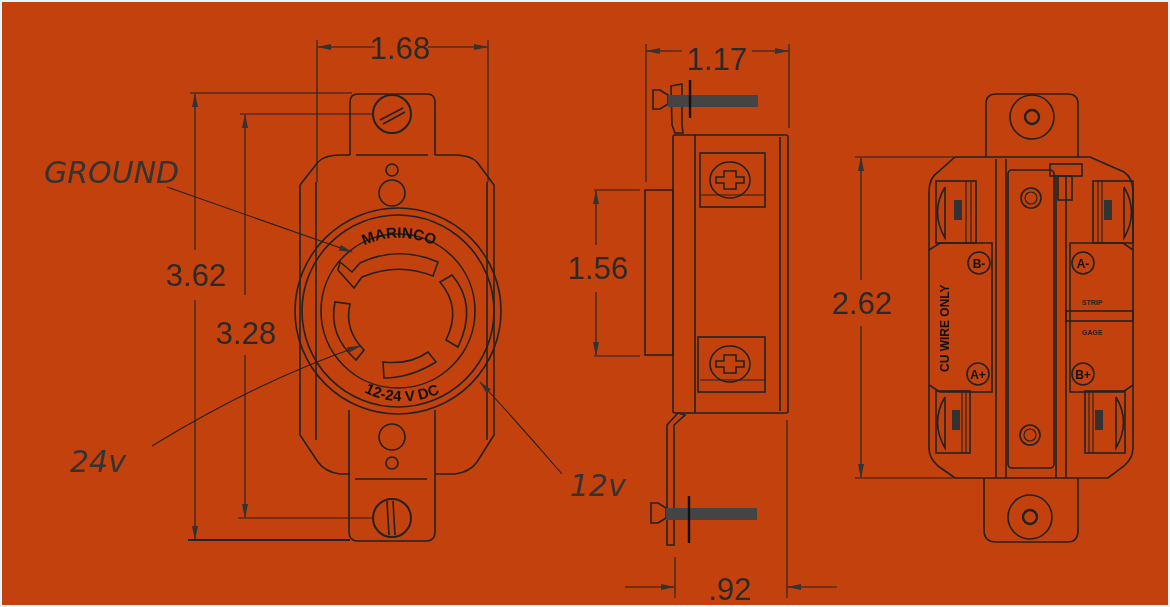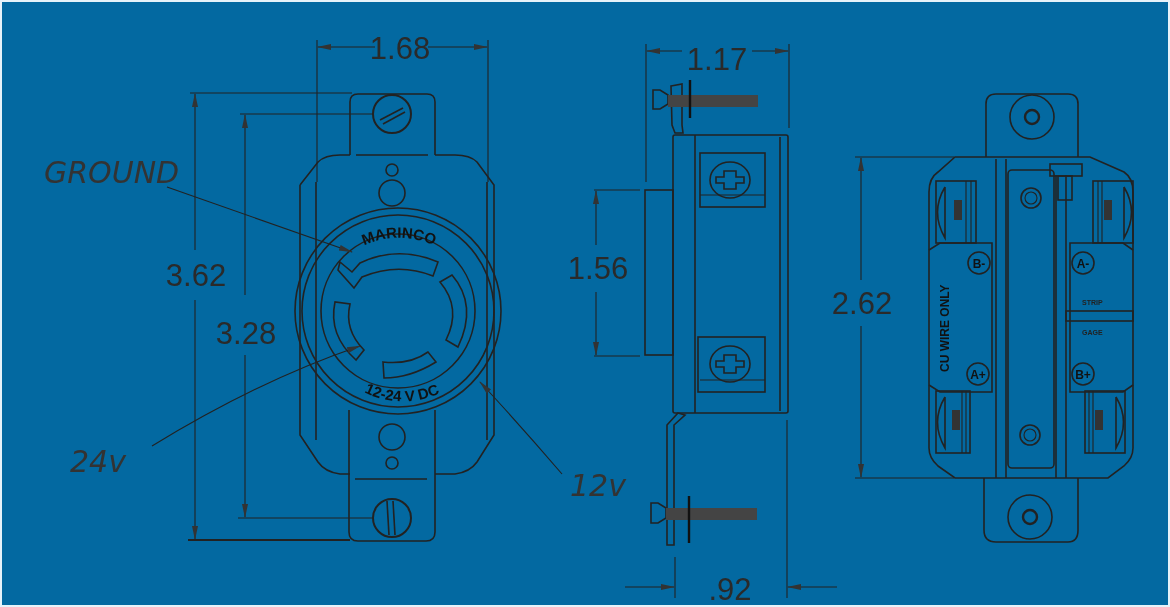--- a/index.html
+++ b/index.html
@@ -1,17 +1,17 @@
 <!DOCTYPE html>
 <html><head>
 <meta charset="utf-8">
 <style>
   html,body{margin:0;padding:0;}
   body{width:1170px;height:607px;background:#e6f3fa;overflow:hidden;font-family:"Liberation Sans",sans-serif;}
-  #sheet{position:absolute;left:2px;top:2px;width:1166px;height:603px;background:#0369a1;}
+  #sheet{position:absolute;left:2px;top:2px;width:1166px;height:603px;background:#c2410c;}
   svg{position:absolute;left:0;top:0;}
   .ln{stroke:#222;stroke-width:1.6;fill:none;}
   .thin{stroke:#222;stroke-width:1.1;fill:none;}
   .thick{stroke:#111;stroke-width:2.4;fill:none;}
   .dim{font-family:"Liberation Sans",sans-serif;font-size:31px;fill:#2a2a2a;}
   .hand{font-family:"DejaVu Sans",sans-serif;font-size:30px;fill:#333;font-style:italic;font-weight:200;}
   .lbl{font-family:"Liberation Sans",sans-serif;font-weight:bold;fill:#111;}
   .tiny{font-family:"Liberation Sans",sans-serif;font-weight:bold;fill:#222;font-size:7px;}
   .arr{fill:#333;}
 </style>

